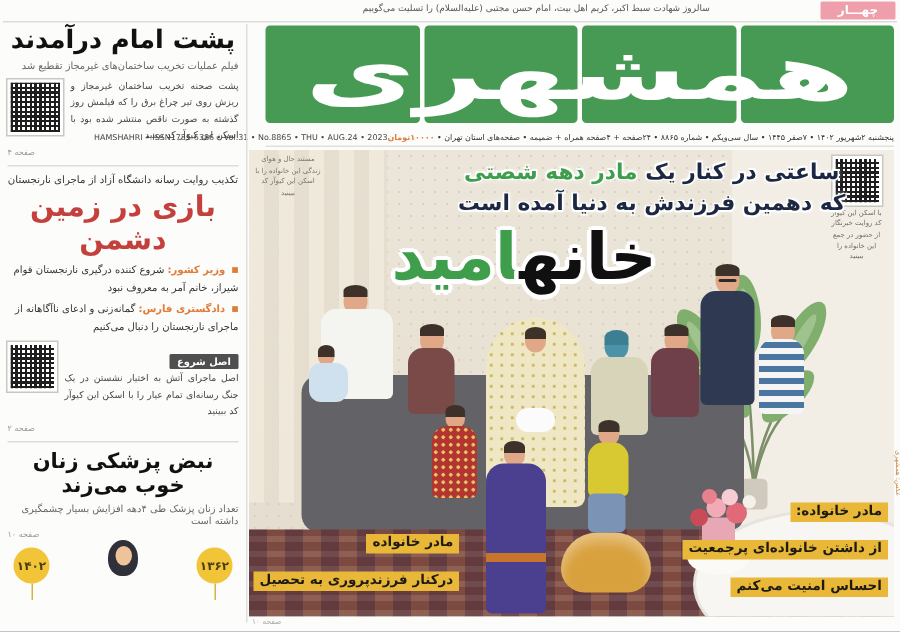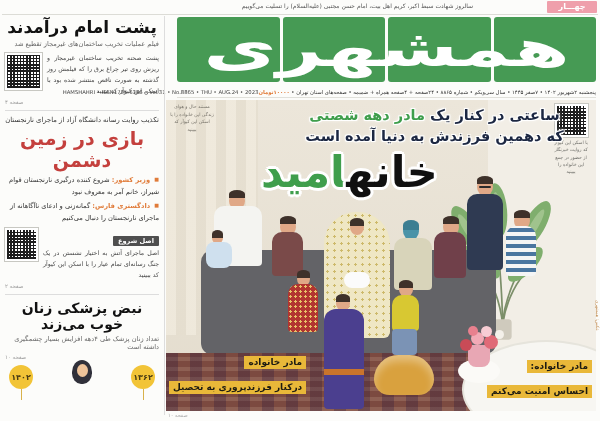--- a/index.html
+++ b/index.html
@@ -296,19 +296,20 @@
     <div class="big-title">
       <span>خانه</span><span class="green">امید</span>
     </div>
 
     <div class="cap cap-left">
       <span>مادر خانواده</span>
       <span>درکنار فرزندپروری به تحصیل</span>
     </div>
     <div class="cap cap-right">
       <span>مادر خانواده:</span>
+      <span>از داشتن خانواده‌ای پرجمعیت</span>
       <span>احساس امنیت می‌کنم</span>
     </div>
   </div>
 
   <div class="credit">عکس: همشهری</div>
   <div class="photo-pagemark">صفحه ۱۰</div>
 </div>
 
 </body></html>

